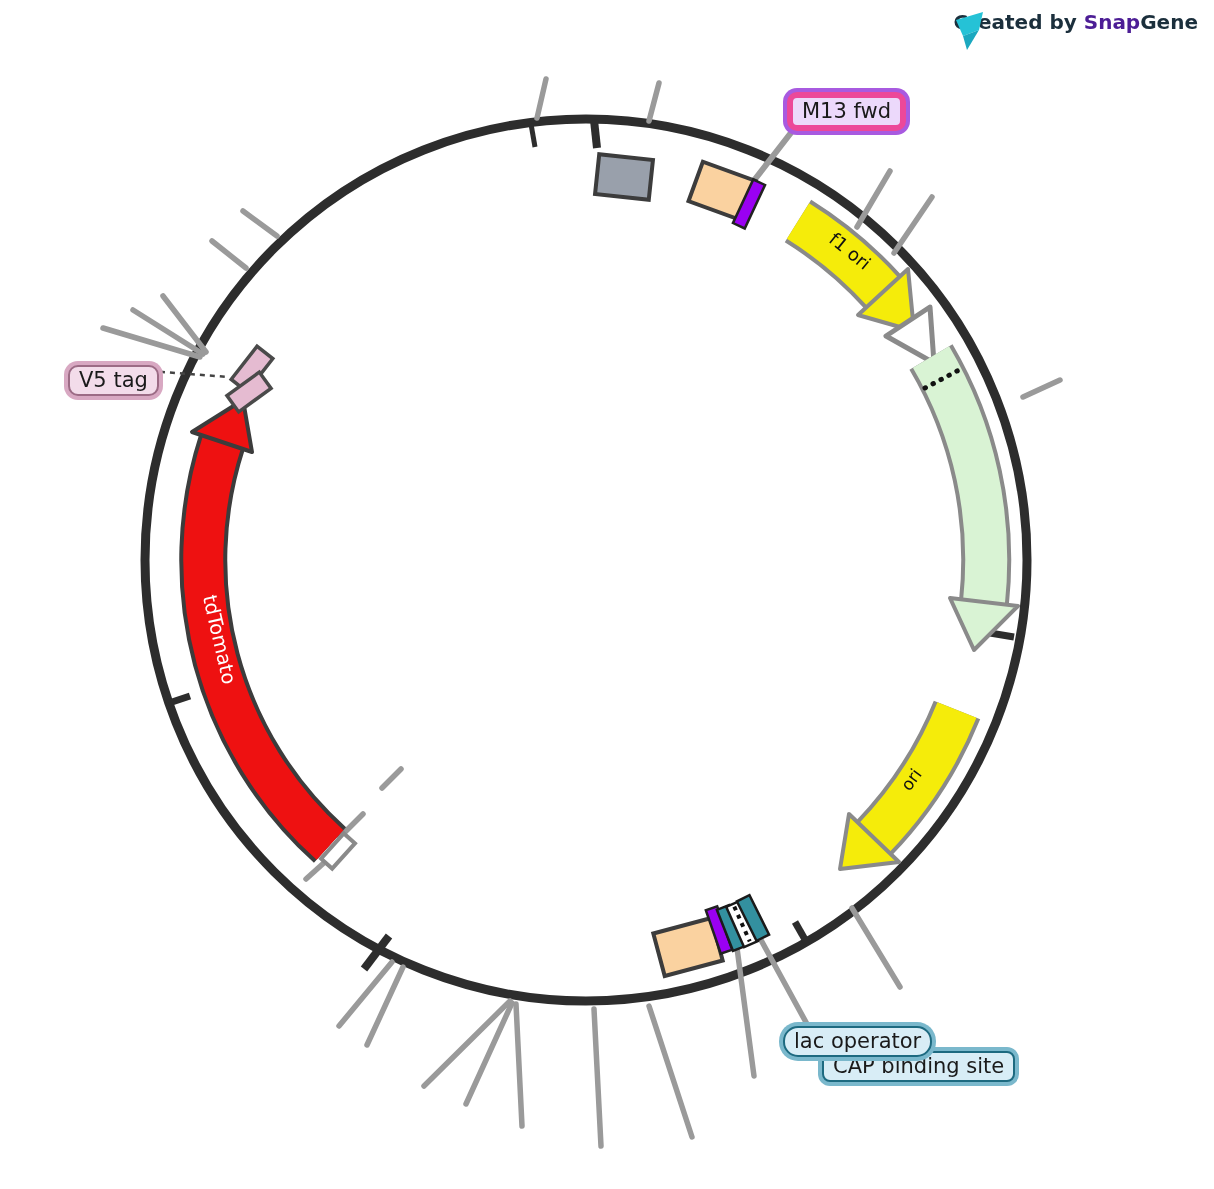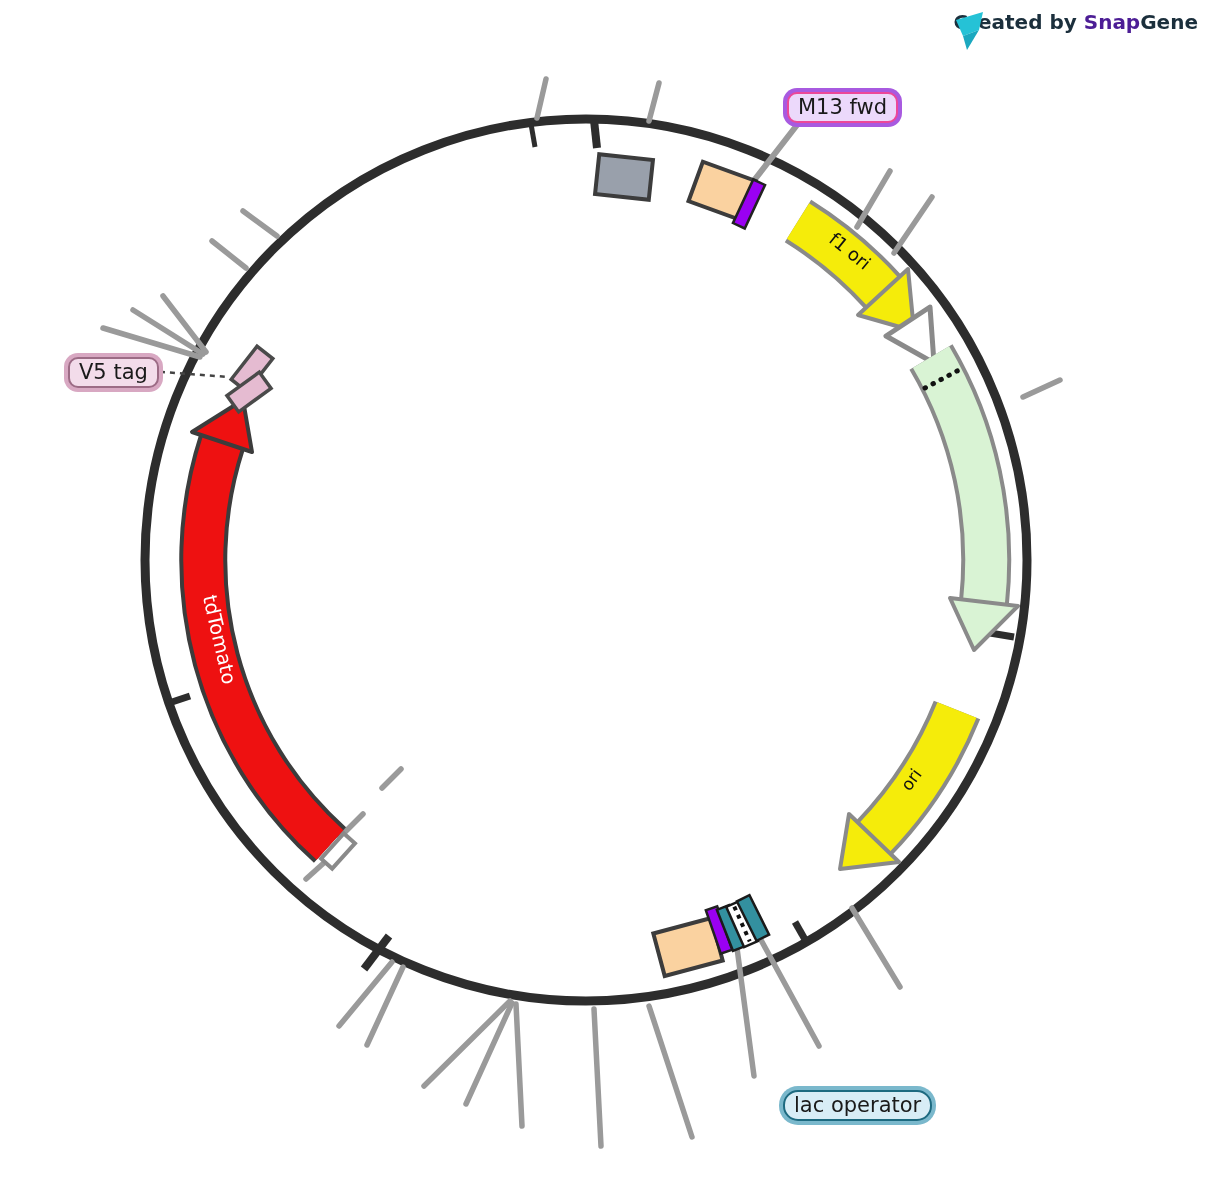--- a/index.html
+++ b/index.html
@@ -6,21 +6,21 @@
   .canvas{
     position:relative;width:1214px;height:1189px;background:#ffffff;
     font-family:"DejaVu Sans", sans-serif;overflow:hidden;
   }
   .canvas svg{position:absolute;left:0;top:0;}
   .callout{
     position:absolute;display:inline-block;white-space:nowrap;
     font-size:21px;line-height:25px;color:#1a1a1a;
     padding:1px 9px;border-radius:10px;
   }
-  .callout.purple{background:#ecd9fb;border:2px solid #ec4899;box-shadow:0 0 0 4px #a85ae0;}
+  .callout.purple{background:#ecd9fb;border:6px solid #ec4899;box-shadow:0 0 0 4px #a85ae0;}
   .callout.pink{background:#f3dcea;border:2px solid #9c6b85;box-shadow:0 0 0 4px #d8a8c2;}
   .callout.teal{background:#d8edf6;border:2px solid #1d6a80;box-shadow:0 0 0 4px #7ab8cc;border-radius:8px;}
   .watermark{
     position:absolute;top:10px;right:16px;display:flex;align-items:center;gap:8px;
     font-size:20px;font-weight:bold;color:#1b2f3c;
   }
   .watermark .wm-red{color:#4c1d95;}
 </style>
 </head>
 <body>
@@ -133,24 +133,25 @@
     <g transform="translate(252,369) rotate(-52)">
       <rect x="-21" y="-10" width="42" height="20" stroke="#4a4a4a" stroke-width="3.5" fill="#e5bbd1"></rect>
     </g>
     <g transform="translate(249,392) rotate(-36)">
       <rect x="-20" y="-10" width="40" height="20" stroke="#4a4a4a" stroke-width="3.5" fill="#e5bbd1"></rect>
     </g>
   </svg>
 
   <div class="callout purple" style="left:787px;top:92px;">M13 fwd</div>
 
-  <div class="callout pink" style="left:68px;top:357px;text-align:center;">V5 tag</div>
+  <div class="callout pink" style="left:68px;top:365px;text-align:center;">V5 tag</div>
 
+  <div class="callout teal" style="left:822px;top:1051px;">CAP binding site</div>
 
-  <div class="callout teal" style="left:783px;top:1090px;border-radius:15px;">lac operator</div>
+  <div class="callout teal" style="left:783px;top:1026px;border-radius:15px;">lac operator</div>
 
   <div class="watermark">
     <svg width="34" height="40" viewBox="0 0 34 40">
       <path d="M3 10 L30 2 L26 20 L10 26 Z" fill="#25c2d6"></path>
       <path d="M10 26 L26 20 L14 40 Z" fill="#1ba8bf"></path>
     </svg>
     <span><span>Created by </span><span class="wm-red">Snap</span><span>Gene</span></span>
   </div>
 
 </div>

